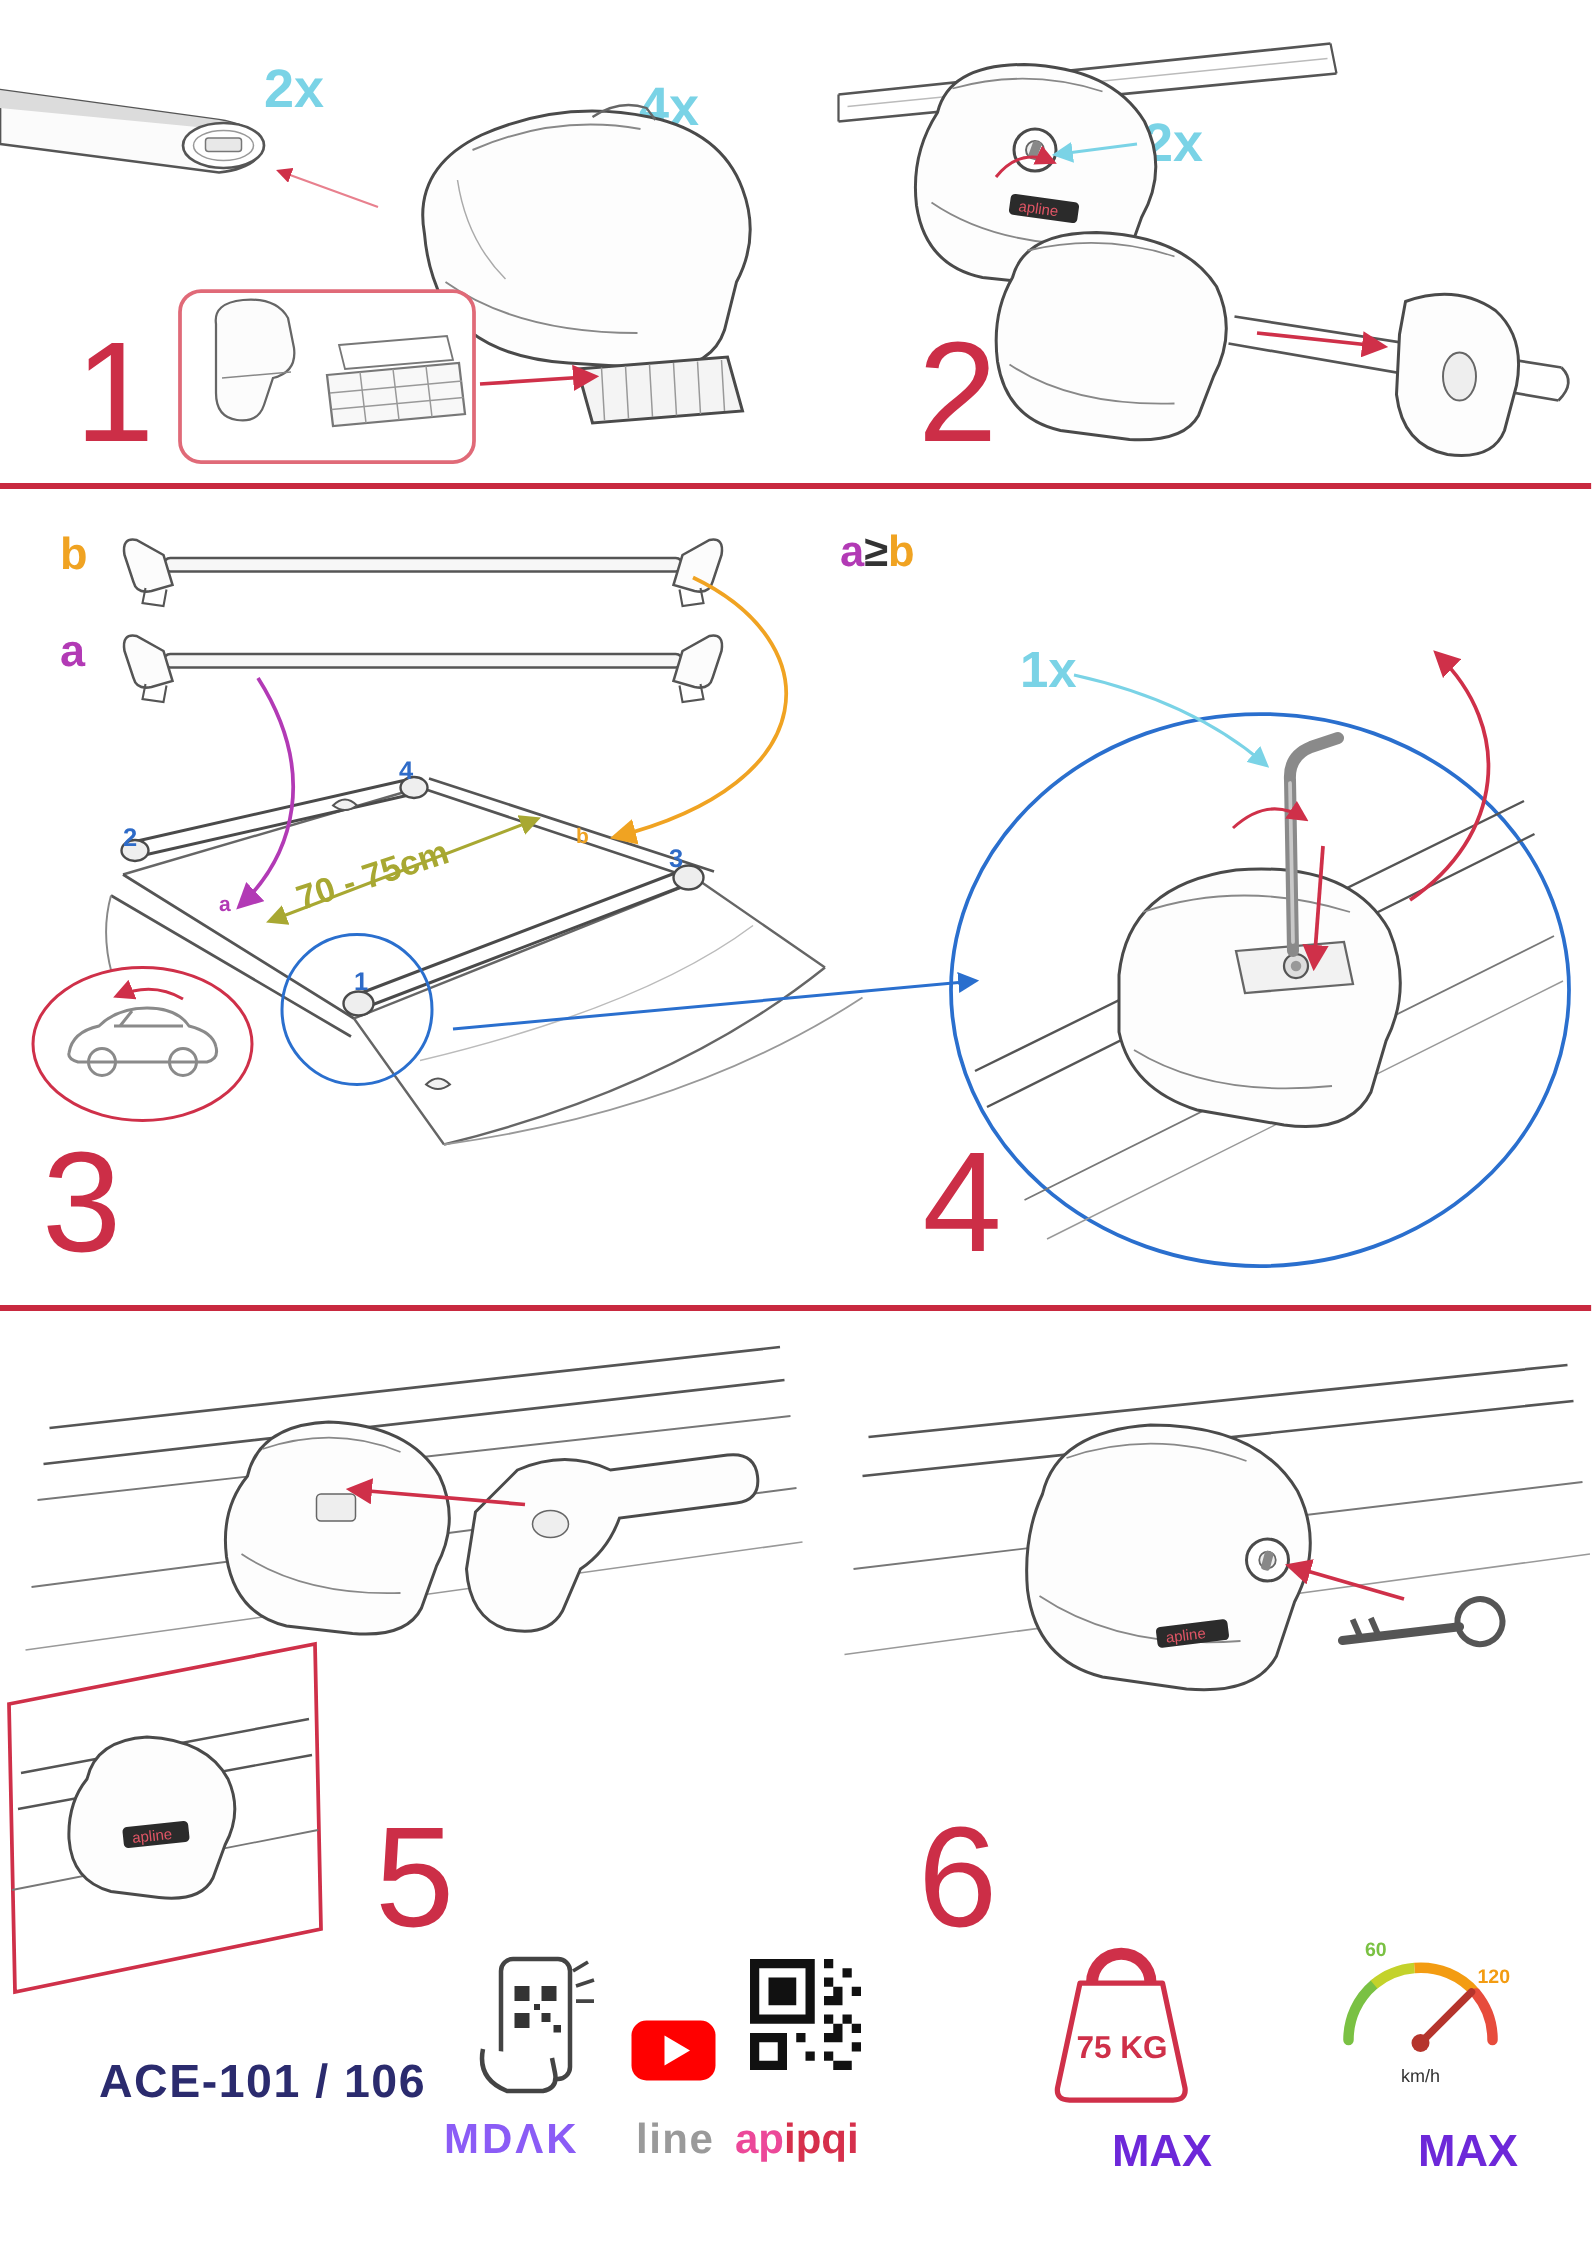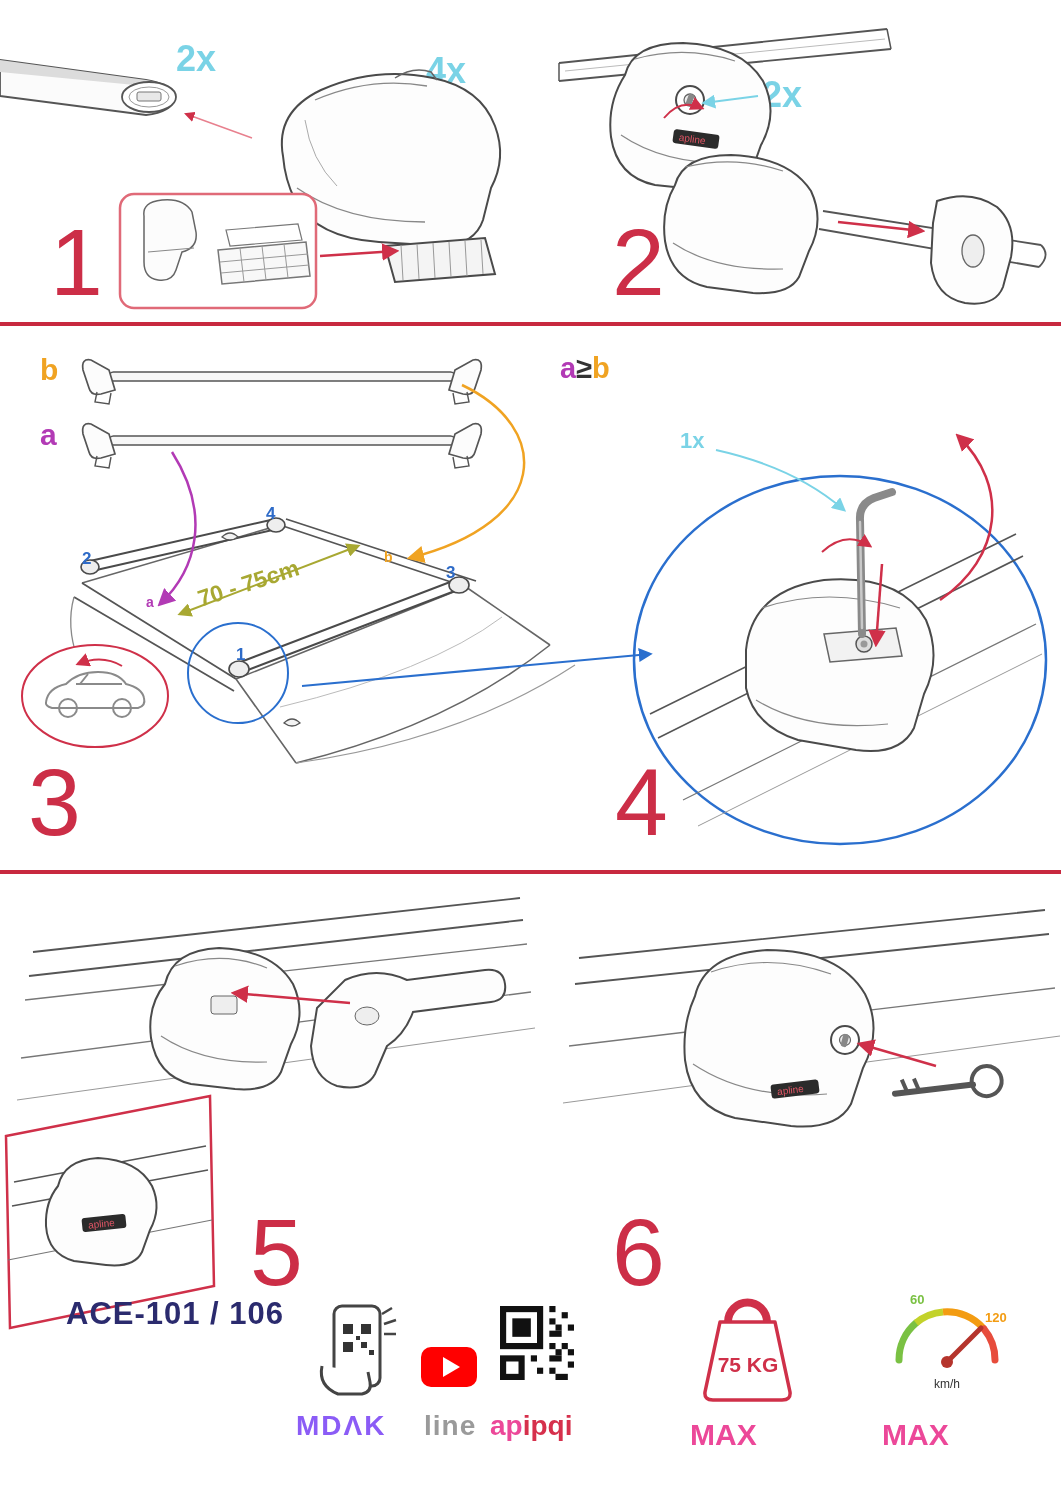--- a/index.html
+++ b/index.html
@@ -13,21 +13,21 @@
   .poslbl{font:700 17px "Liberation Sans",sans-serif;color:#2e6bc8}
   .ptlbl{font:700 14px "Liberation Sans",sans-serif}
   .barlbl{font:700 30px "Liberation Sans",sans-serif}
   .seq{font:700 46px "Liberation Sans",sans-serif;color:#2e6bc8}
   .cond{font:700 29px "Liberation Sans",sans-serif}
   .divider{position:absolute;left:0;width:1061px;height:4px;background:#c8293f}
   .span-lbl{font:700 23px "Liberation Sans",sans-serif;color:#a8a832;white-space:nowrap}
   .model{font:700 31px "Liberation Sans",sans-serif;color:#2b2b6e;letter-spacing:1px}
   .wordmark{font:700 30px "Liberation Mono",monospace;letter-spacing:0}
   .brand{font:700 28px "Liberation Sans",sans-serif;letter-spacing:2px}
-  .maxlbl{font:700 30px "Liberation Sans",sans-serif;color:#ec4899;text-align:left}
+  .maxlbl{font:700 30px "Liberation Sans",sans-serif;color:#6d28d9;text-align:right}
   svg{display:block}
 </style>
 </head>
 <body>
 
 <div class="page">
 
   <div class="abs stepnum" style="left:50px;top:215px">1</div>
   <div class="abs qty" style="left:176px;top:38px">2x</div>
   <div class="abs qty" style="left:426px;top:50px">4x</div>
@@ -143,21 +143,21 @@
   <div class="abs poslbl" style="left:266px;top:504px">4</div>
   <div class="abs poslbl" style="left:446px;top:563px">3</div>
   <div class="abs poslbl" style="left:236px;top:645px">1</div>
   <div class="abs ptlbl" style="left:146px;top:594px;color:#b23ab5">a</div>
   <div class="abs ptlbl" style="left:384px;top:549px;color:#f0a322">b</div>
 
   <div class="abs stepnum" style="left:615px;top:755px">4</div>
   <div class="abs cond" style="left:560px;top:352px">
     <span style="color:#b23ab5">a</span><span style="color:#333">≥</span><span style="color:#f0a322">b</span>
   </div>
-  <div class="abs qty" style="left:680px;top:428px;font-size:22px">1x</div>
+  <div class="abs qty" style="left:680px;top:428px;font-size:34px">1x</div>
   <div class="abs seq" style="left:930px;top:556px">1</div>
 
   <svg class="abs" style="left:628px;top:428px" width="430" height="432" viewBox="0 0 430 432">
     <ellipse cx="212" cy="232" rx="206" ry="184" fill="#fff" stroke="#2a6fce" stroke-width="2.5"></ellipse>
     <path d="M30,310 L395,128 M22,286 L388,106" stroke="#555" stroke-width="1.6" fill="none"></path>
     <path d="M55,372 L408,196" stroke="#777" stroke-width="1.2" fill="none"></path>
     <path d="M70,398 L414,226" stroke="#999" stroke-width="1" fill="none"></path>
     <path d="M118,222 Q124,162 196,152 Q272,146 298,192 Q314,230 296,266 L286,300 Q272,328 228,322 L170,312 Q126,298 118,260 Z" fill="#fdfdfd" stroke="#4a4a4a" stroke-width="2"></path>
     <path d="M134,180 Q200,158 272,180" stroke="#888" fill="none" stroke-width="1.2"></path>
     <path d="M128,272 Q180,304 260,296" stroke="#888" fill="none" stroke-width="1.2"></path>
@@ -210,21 +210,21 @@
     </g>
     <rect x="216" y="194" width="48" height="14" rx="3" fill="#2b2b2b" transform="rotate(-7 240 201)"></rect>
     <text x="222" y="205" font-size="10" font-family="Liberation Sans, sans-serif" fill="#e05565" transform="rotate(-7 240 201)">apline</text>
     <g transform="rotate(-14 420 196)">
       <circle cx="432" cy="196" r="15" fill="none" stroke="#555" stroke-width="4"></circle>
       <path d="M418,196 L340,186" stroke="#555" stroke-width="6" stroke-linecap="round"></path>
       <path d="M352,186 L350,174 M364,188 L362,176" stroke="#555" stroke-width="4"></path>
     </g>
   </svg>
 
-  <div class="abs model" style="left:66px;top:1296px">ACE-101 / 106</div>
+  <div class="abs model" style="left:66px;top:1370px">ACE-101 / 106</div>
 
   <svg class="abs" style="left:316px;top:1302px" width="86" height="96" viewBox="0 0 86 96">
     <rect x="18" y="4" width="46" height="80" rx="8" fill="#fff" stroke="#444" stroke-width="3"></rect>
     <g fill="#333">
       <rect x="27" y="22" width="10" height="10"></rect>
         <rect x="45" y="22" width="10" height="10"></rect>
       <rect x="27" y="40" width="10" height="10"></rect>
         <rect x="45" y="40" width="6" height="6"></rect>
       <rect x="53" y="48" width="5" height="5"></rect>
         <rect x="40" y="34" width="4" height="4"></rect>

